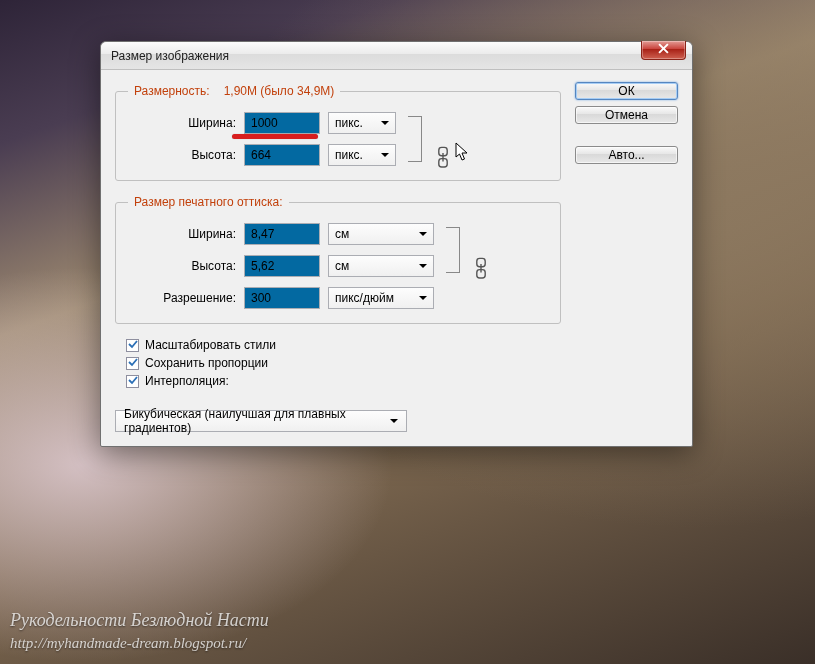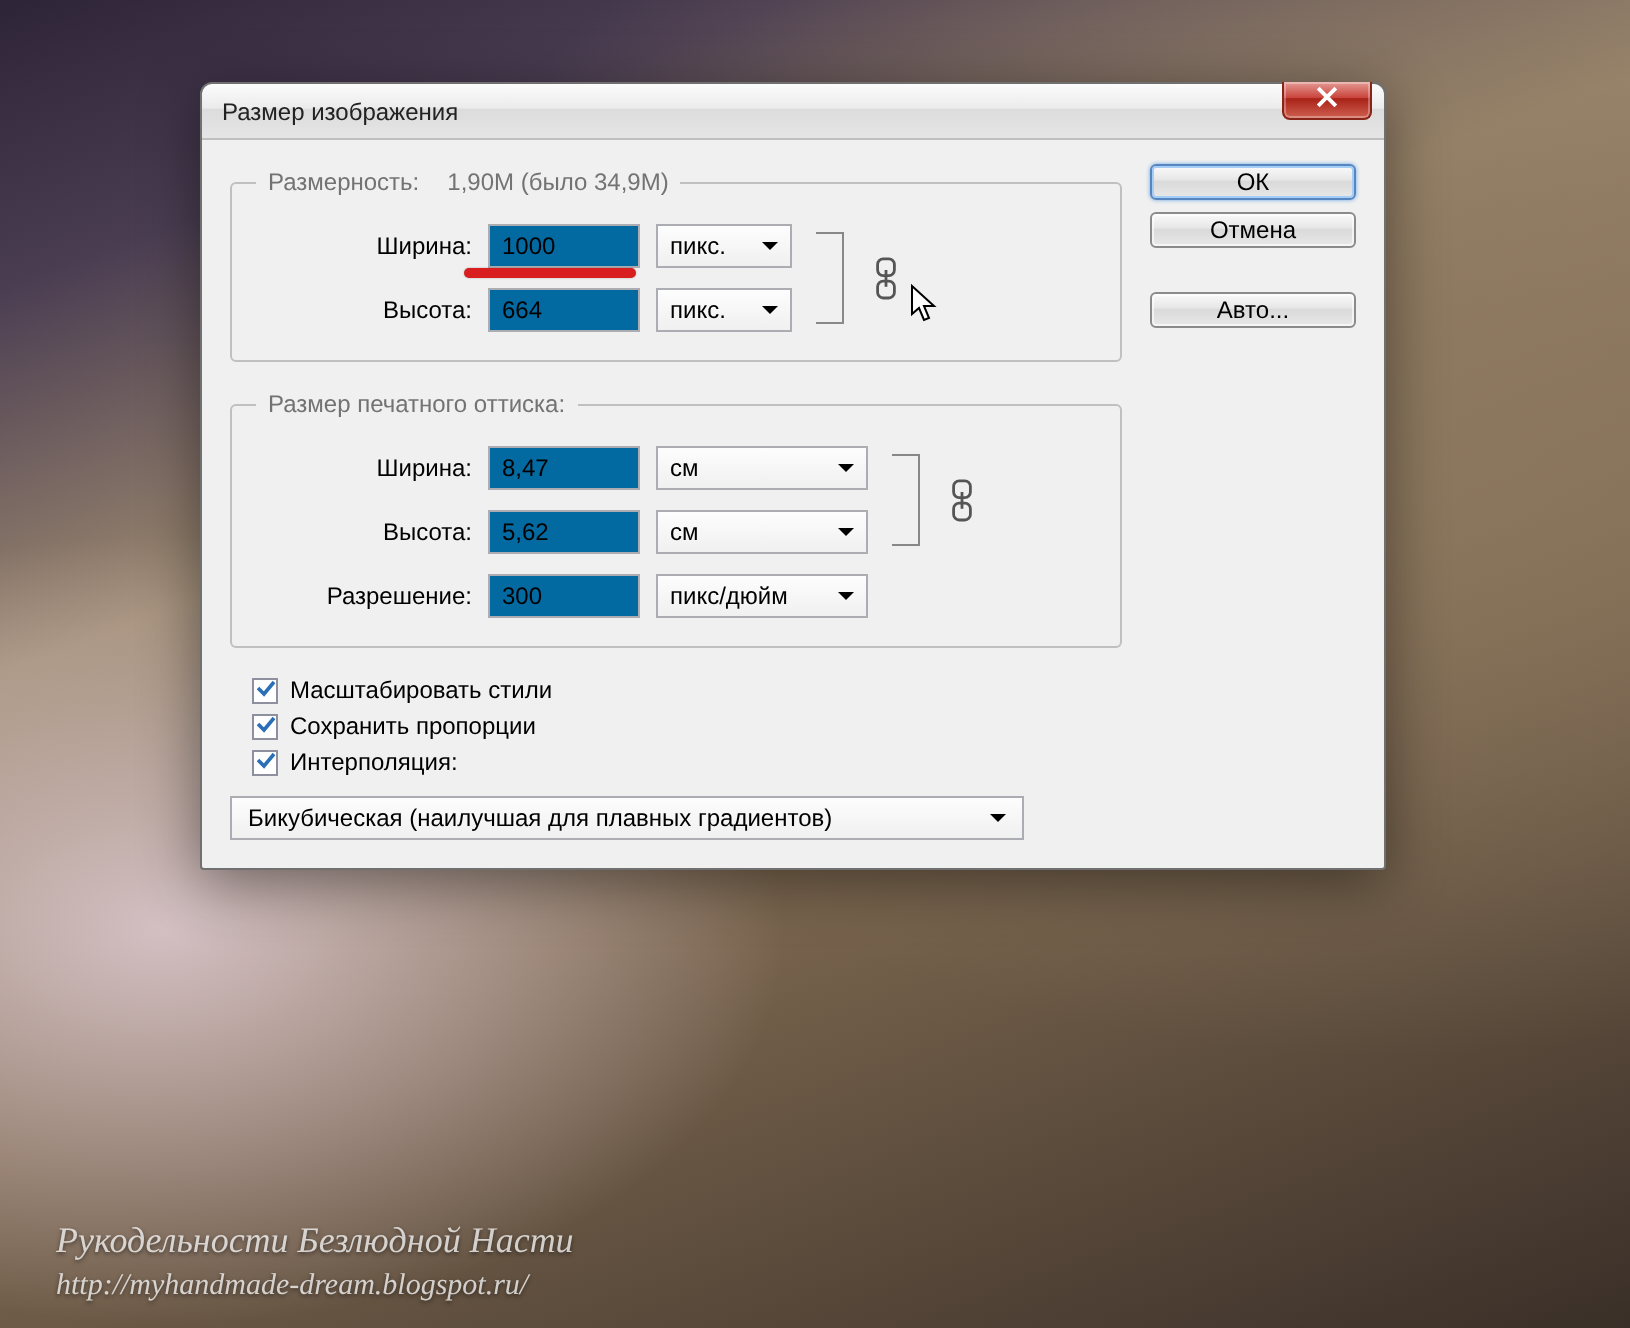--- a/index.html
+++ b/index.html
@@ -13,21 +13,21 @@
     overflow: hidden;
   }
   .bg-photo {
     position: absolute; inset: 0;
     background:
       radial-gradient(ellipse at 10% 70%, rgba(230,210,220,.8) 0%, transparent 30%),
       radial-gradient(ellipse at 85% 30%, rgba(140,120,95,.9) 0%, transparent 50%),
       linear-gradient(160deg, #2e2438 0%, #4a3d52 15%, #9e8a70 35%, #7d6850 60%, #3a2f28 100%);
   }
   .watermark {
-    position: absolute; left: 28px; bottom: 10px;
+    position: absolute; left: 10px; bottom: 10px;
     font-family: "Segoe Script", cursive;
     font-style: italic;
     color: rgba(255,255,255,.75);
     font-size: 18px;
     line-height: 1.4;
     text-shadow: 0 1px 2px rgba(0,0,0,.5);
   }
   .watermark .line2 { font-size: 15px; }
 
   
@@ -75,21 +75,21 @@
   fieldset {
     border: 1px solid #c0c0c0;
     border-radius: 3px;
     padding: 14px 12px 14px 12px;
     margin-bottom: 14px;
     position: relative;
   }
   fieldset > legend {
     padding: 0 6px;
     font-size: 12px;
-    color: #737373;
+    color: #c2410c;
   }
 
   .row {
     display: flex;
     align-items: center;
     margin-bottom: 10px;
     gap: 8px;
   }
   .row:last-child { margin-bottom: 0; }
   .row label.lbl {
@@ -134,21 +134,21 @@
   }
   .link-wrap {
     display:flex; align-items:center;
   }
   .link-icon {
     width: 14px; height: 18px;
     display:flex;align-items:center;justify-content:center;
   }
 
   .pixel-group, .print-group {
-    display:flex; gap:12px; align-items:center;
+    display:flex; gap:12px; align-items:flex-end;
   }
   .pixel-group .fields, .print-group .fields { flex:0 0 auto; }
 
   .checks { margin-bottom: 10px; }
   .chk-row {
     display:flex; align-items:center; gap:6px;
     margin-bottom:4px;
     font-size:12px;
     margin-left:11px;
   }
@@ -162,21 +162,22 @@
 
   .interp-sel {
     height: 22px;
     border: 1px solid #abadb3;
     background: linear-gradient(#fdfdfd,#f0f0f0);
     padding: 0 22px 0 8px;
     font-size: 12px;
     position: relative;
     display: inline-flex; align-items: center;
     cursor:pointer;
-    width: 397px;
+    width: 292px;
+    margin-top: 12px;
   }
   .interp-sel::after {
     content: "";
     position: absolute; right: 8px; top: 50%;
     margin-top: -2px;
     border: 4px solid transparent;
     border-top-color: #000;
   }
 
   .btn {

